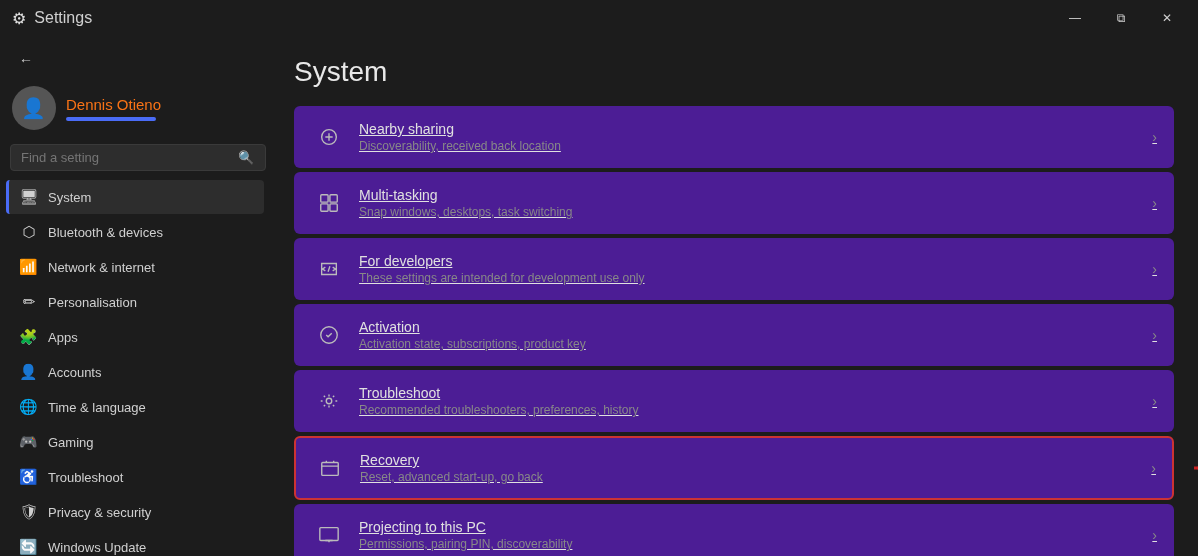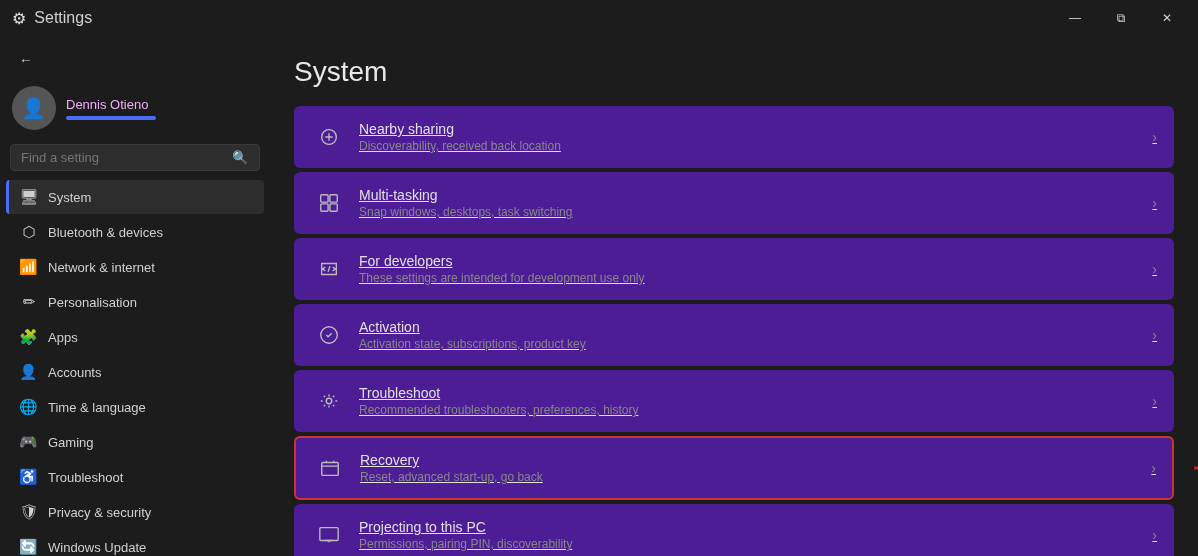--- a/index.html
+++ b/index.html
@@ -106,34 +106,34 @@
       font-size: 20px;
       color: #ccc;
       flex-shrink: 0;
     }
     .profile-info {
       display: flex;
       flex-direction: column;
       gap: 4px;
     }
     .profile-name {
-      font-size: 13px;
-      color: #f0abfc;
+      font-size: 15px;
+      color: #f97316;
       font-weight: 500;
     }
     .profile-bar {
       width: 90px;
       height: 4px;
       background: #4a6cf7;
       border-radius: 2px;
     }
 
     
     .search-box {
-      margin: 4px 10px 8px 10px;
+      margin: 4px 4px 8px 10px;
       display: flex;
       align-items: center;
       background: #2d2d2d;
       border-radius: 4px;
       padding: 5px 10px;
       gap: 6px;
       border: 1px solid #3a3a3a;
     }
     .search-box input {
       background: transparent;

